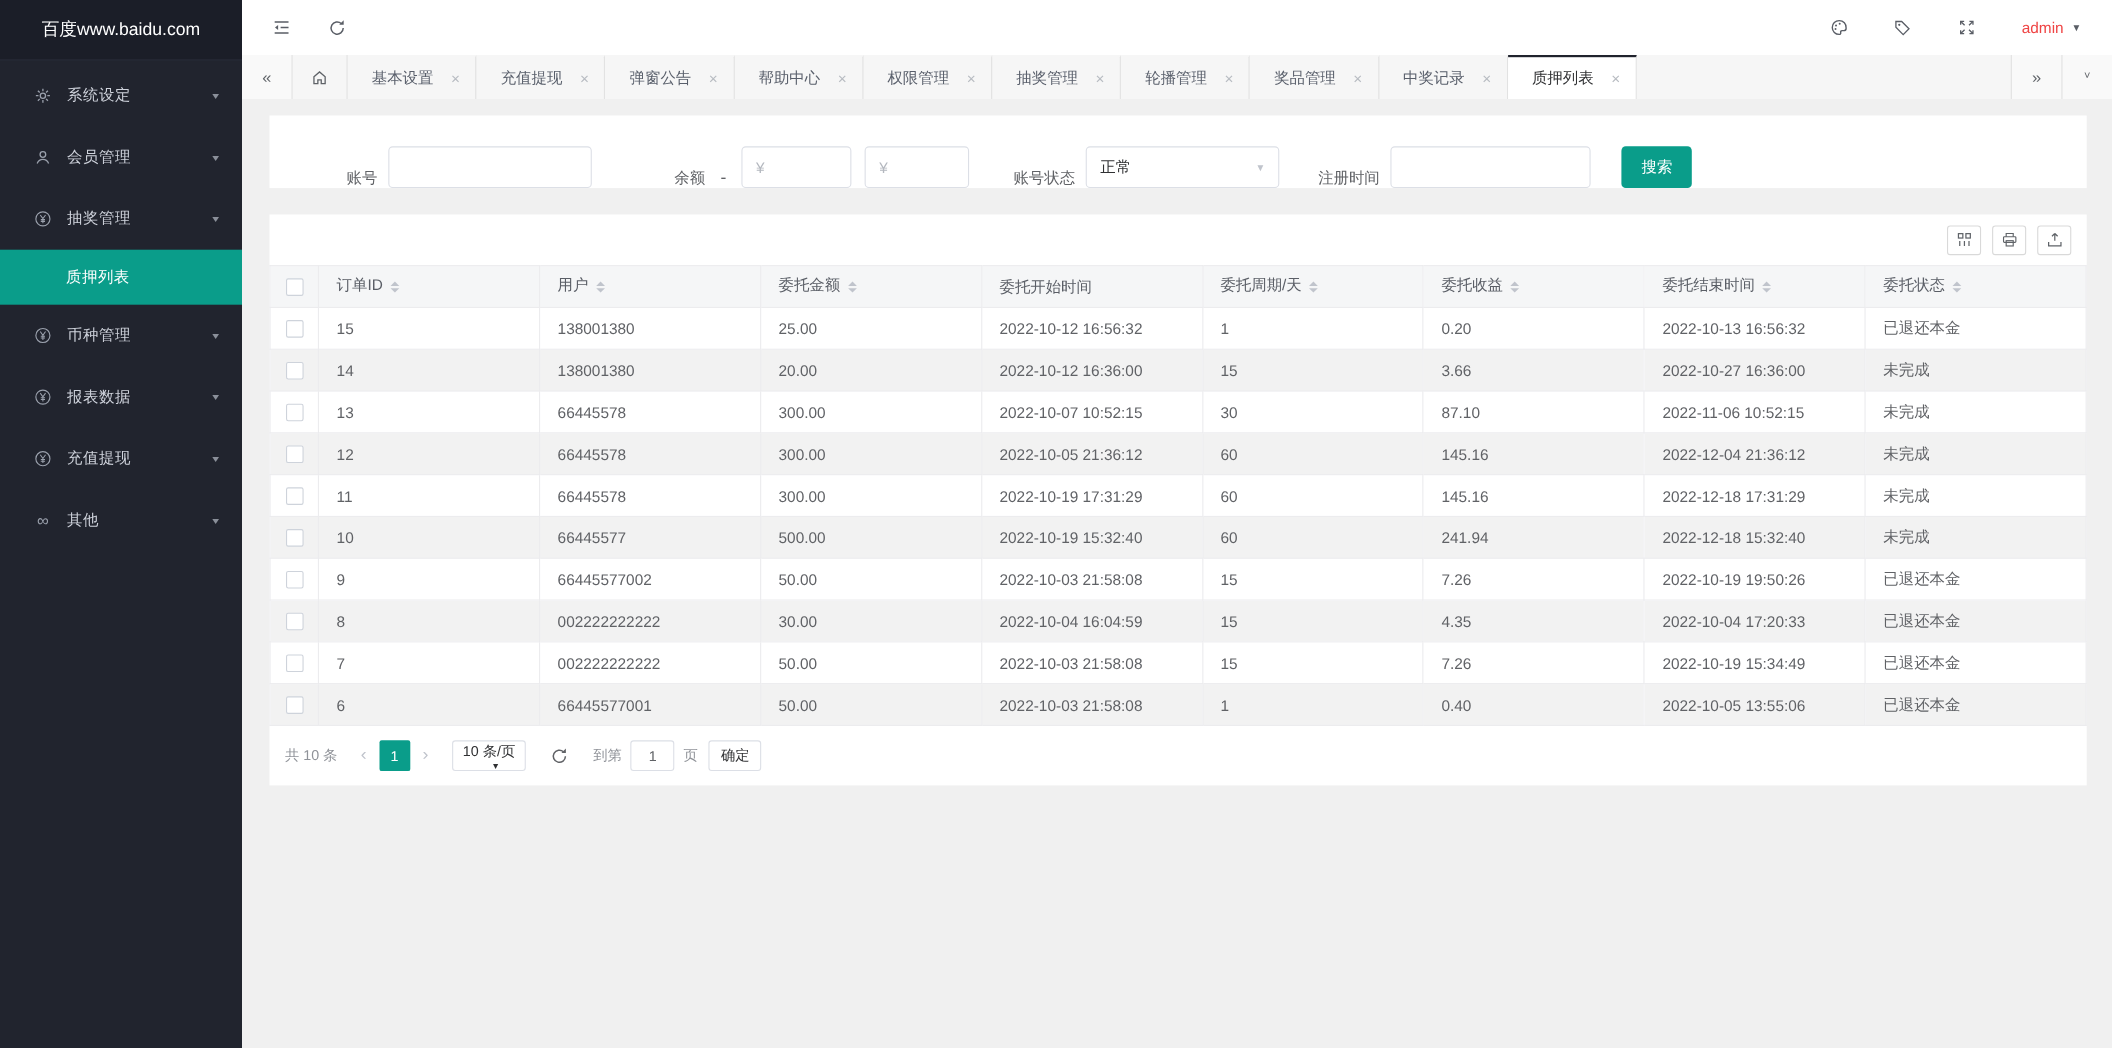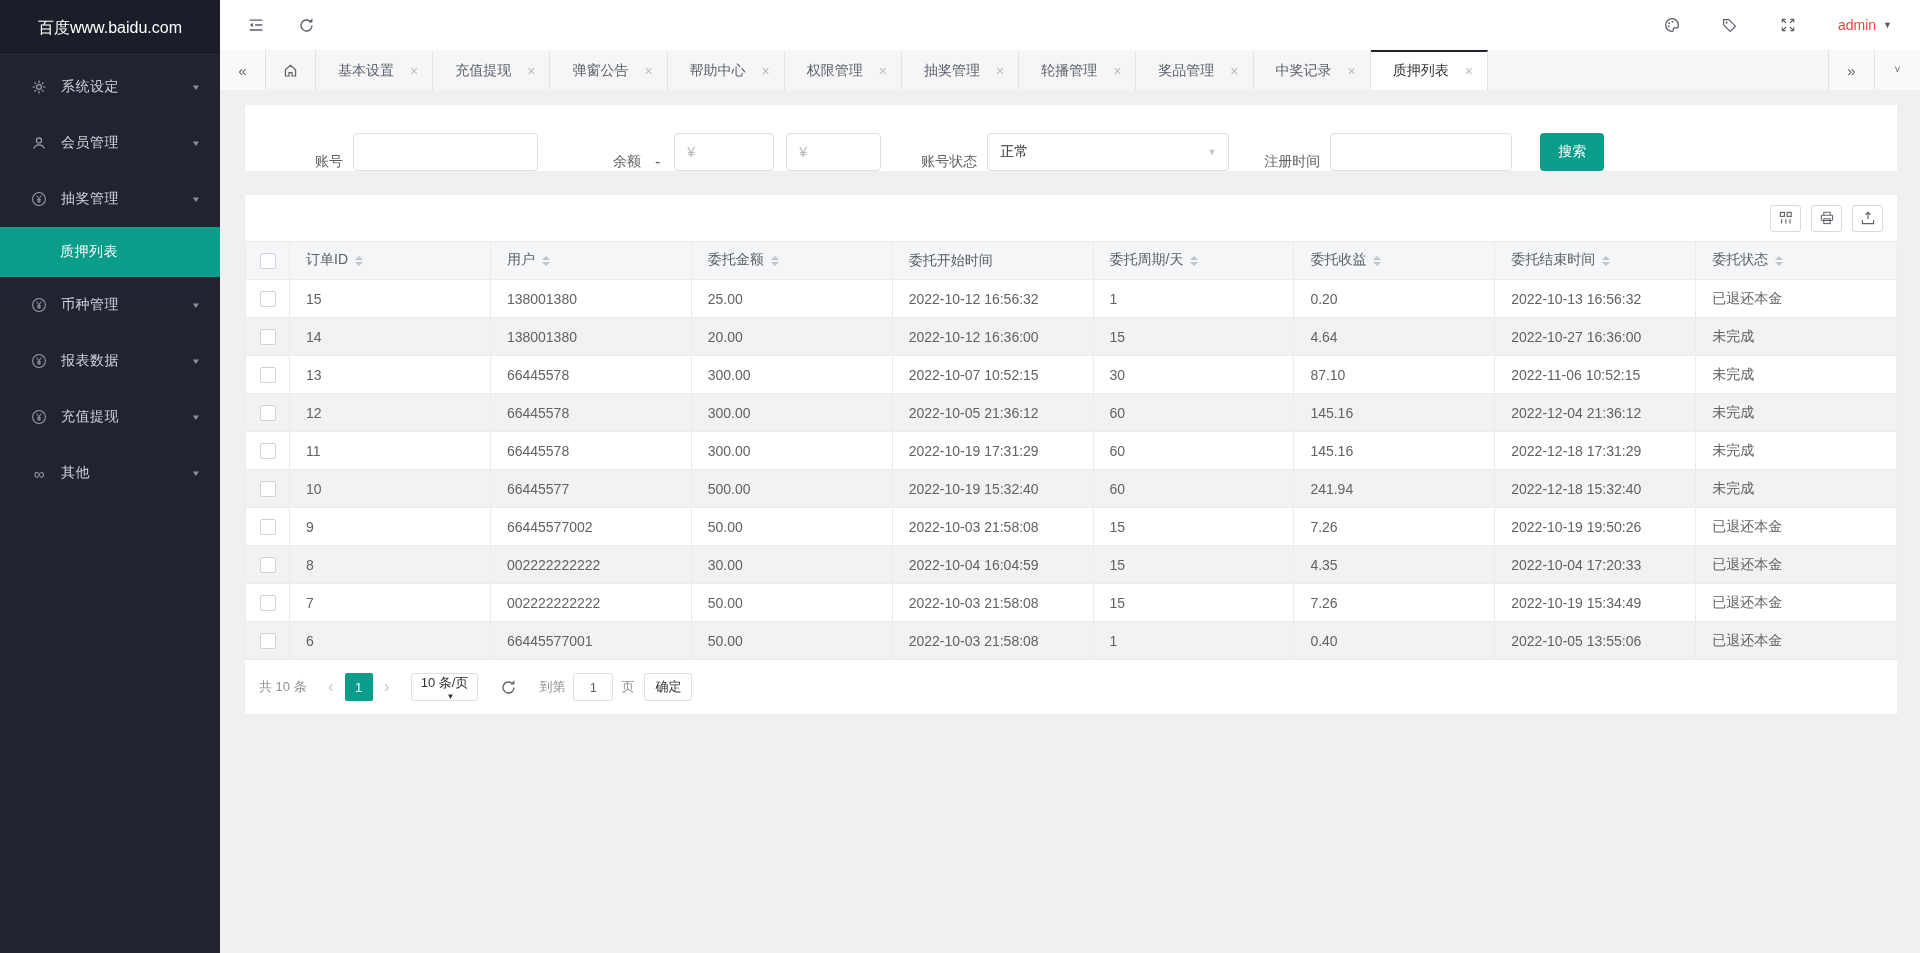--- a/index.html
+++ b/index.html
@@ -58,21 +58,21 @@
   .filter-card { background:#ffffff; height:66px; display:flex; align-items:flex-end; padding:0 0 0 70px;
     margin-bottom:24px; }
   .f-label { font-size:14px; color:#606266; white-space:nowrap; }
   .f-input { height:38px; border:1px solid #dcdfe6; border-radius:4px; background:#fff;
     padding:0 12px; font-size:14px; color:#606266; outline:none; font-family:inherit; }
   .f-input::placeholder { color:#b4b8bf; }
   .w-account { width:185px; margin-left:10px; }
   .sep { margin:0 14px; color:#606266; }
   .w-yen1 { width:100px; }
   .w-yen2 { width:95px; margin-left:12px; }
-  .f-select { width:242px; height:38px; border:1px solid #dcdfe6; border-radius:4px; background:#fff;
+  .f-select { width:176px; height:38px; border:1px solid #dcdfe6; border-radius:4px; background:#fff;
     margin-left:10px; display:flex; align-items:center; justify-content:space-between; padding:0 12px;
     font-size:14px; color:#303133; cursor:pointer; }
   .f-select .caret-txt { color:#c0c4cc; }
   .w-reg { width:182px; margin-left:10px; }
   .gap75 { margin-left:75px; } .gap40 { margin-left:40px; } .gap35 { margin-left:35px; }
   .btn-search { margin-left:28px; width:64px; height:38px; background:var(--accent,#0a9d8a); color:#ffffff;
     border:none; border-radius:4px; font-size:14px; cursor:pointer; font-family:inherit; }
 
   
   .table-card { background:#ffffff; }
@@ -411,21 +411,21 @@
                 <td>2022-10-13 16:56:32</td>
                 <td>已退还本金</td>
               </tr>
               <tr>
                 <td class="cb-col"><span class="cb"></span></td>
                 <td>14</td>
                 <td>138001380</td>
                 <td>20.00</td>
                 <td>2022-10-12 16:36:00</td>
                 <td>15</td>
-                <td>4.64</td>
+                <td>3.66</td>
                 <td>2022-10-27 16:36:00</td>
                 <td>未完成</td>
               </tr>
               <tr>
                 <td class="cb-col"><span class="cb"></span></td>
                 <td>13</td>
                 <td>66445578</td>
                 <td>300.00</td>
                 <td>2022-10-07 10:52:15</td>
                 <td>30</td>

